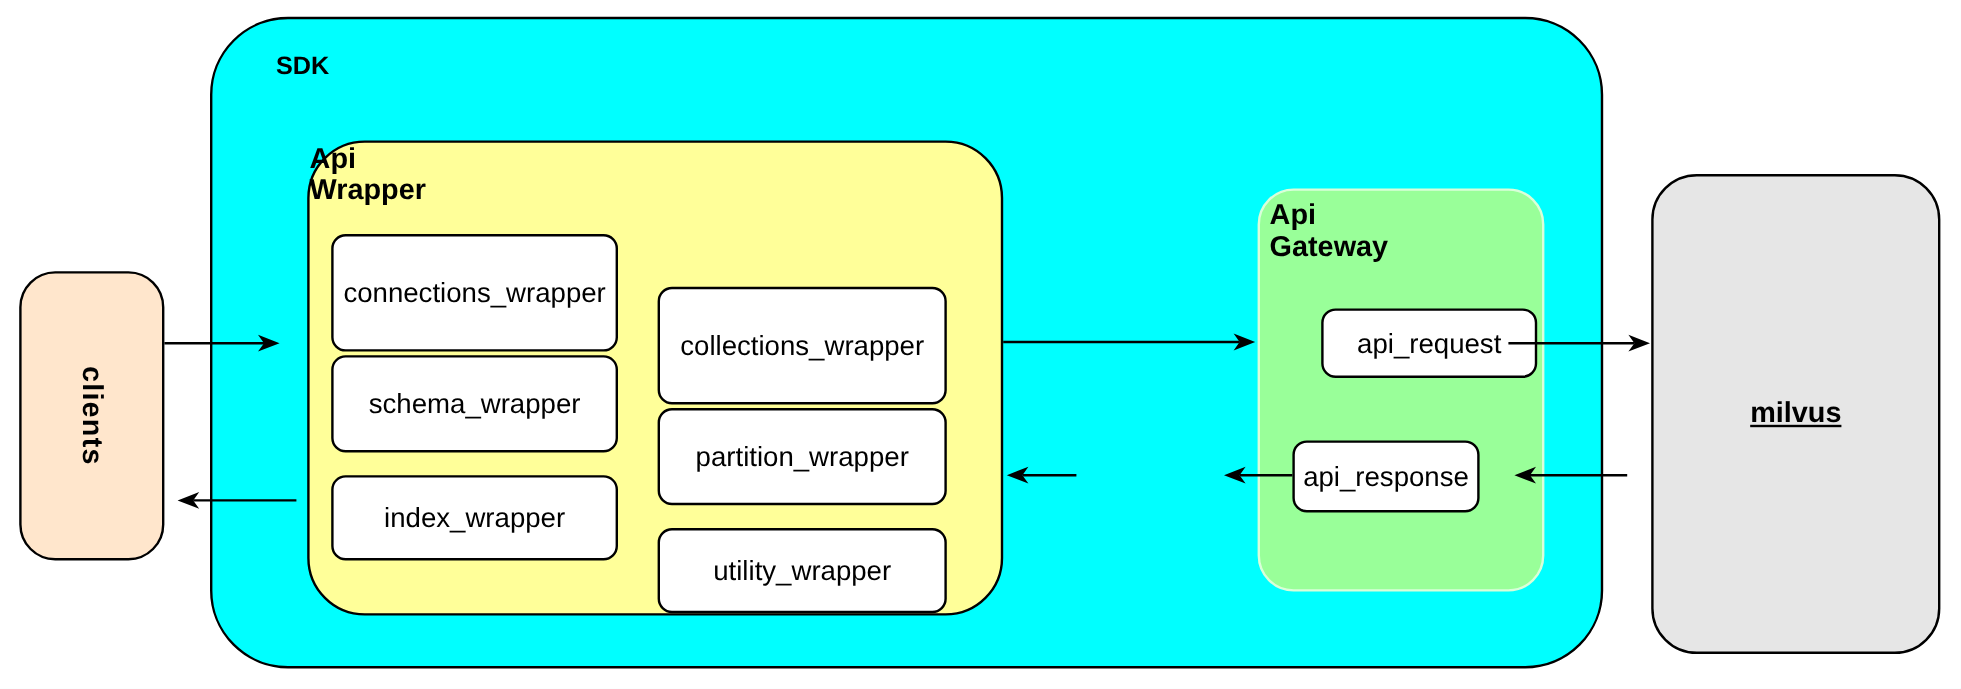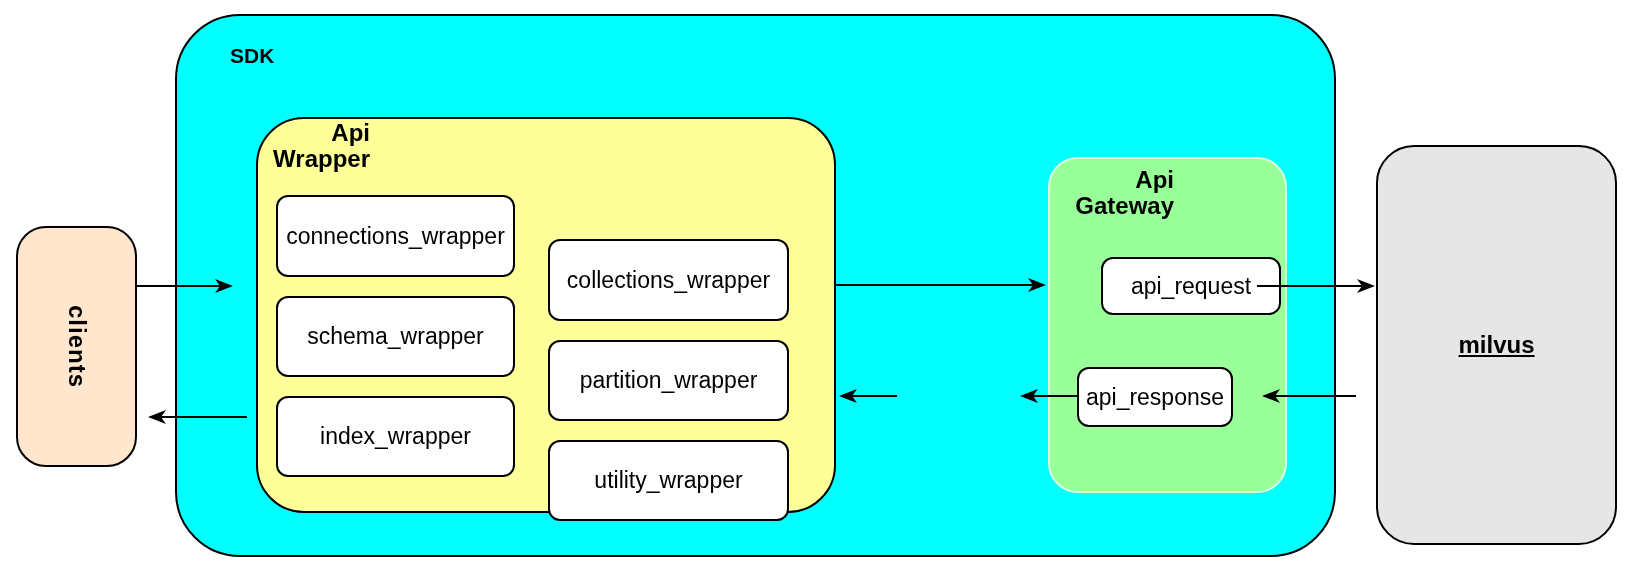--- a/index.html
+++ b/index.html
@@ -14,29 +14,29 @@
 
   .sdk        { left:175px; top:14px;  width:1161px; height:543px; background:#00ffff; border-radius:65px; }
   .api-wrapper{ left:256px; top:117px; width:580px;  height:396px; background:#ffff99; border-radius:48px; }
   .api-gateway{ left:1048px;top:157px; width:239px;  height:336px; background:#99ff99; border:2px solid #d9ffd9; border-radius:30px; }
   .clients    { left:16px;  top:226px; width:121px;  height:241px; background:#ffe6cc; border-radius:30px; }
   .milvus     { left:1376px;top:145px; width:241px;  height:400px; background:#e6e6e6; border-radius:38px; font-weight:bold; font-size:24px;text-decoration:underline; }
 
   .wbox { background:#ffffff; border:2px solid #000; border-radius:12px; font-size:23px; }
   .col1 { left:276px; width:239px; }
   .col2 { left:548px; width:241px;margin-top:44px; }
-  .row1 { top:195px; height:82px; }
+  .row1 { top:195px; height:98px; }
   .row2 { top:296px; height:81px; }
-  .row3 { top:396px; height:81px; }
+  .row3 { top:396px; height:71px; }
 
   .api-request  { left:1077px; top:257px; width:180px; height:58px;margin-left:24px; }
   .api-response { left:1077px; top:367px; width:156px; height:60px; }
   .checker      { left:897px;  top:366px; width:121px; height:60px; }
 
-  .container-label { position:absolute; font-weight:bold; font-size:24px; line-height:26px; text-align:right; }
+  .container-label { position:absolute; font-weight:bold; font-size:24px; line-height:26px; text-align:left; }
   .sdk-label     { left:230px;  top:43px; font-size:21px; text-align:left; }
   .wrapper-label { left:258px;  top:120px; width:112px; }
   .gateway-label { left:1058px; top:167px; width:116px; }
 
   .clients-label {
     writing-mode:vertical-rl; text-orientation:mixed;
     font-weight:bold; font-size:24px; letter-spacing:1px;
   }
 
   .arrows { position:absolute; left:0; top:0; pointer-events:none; }

